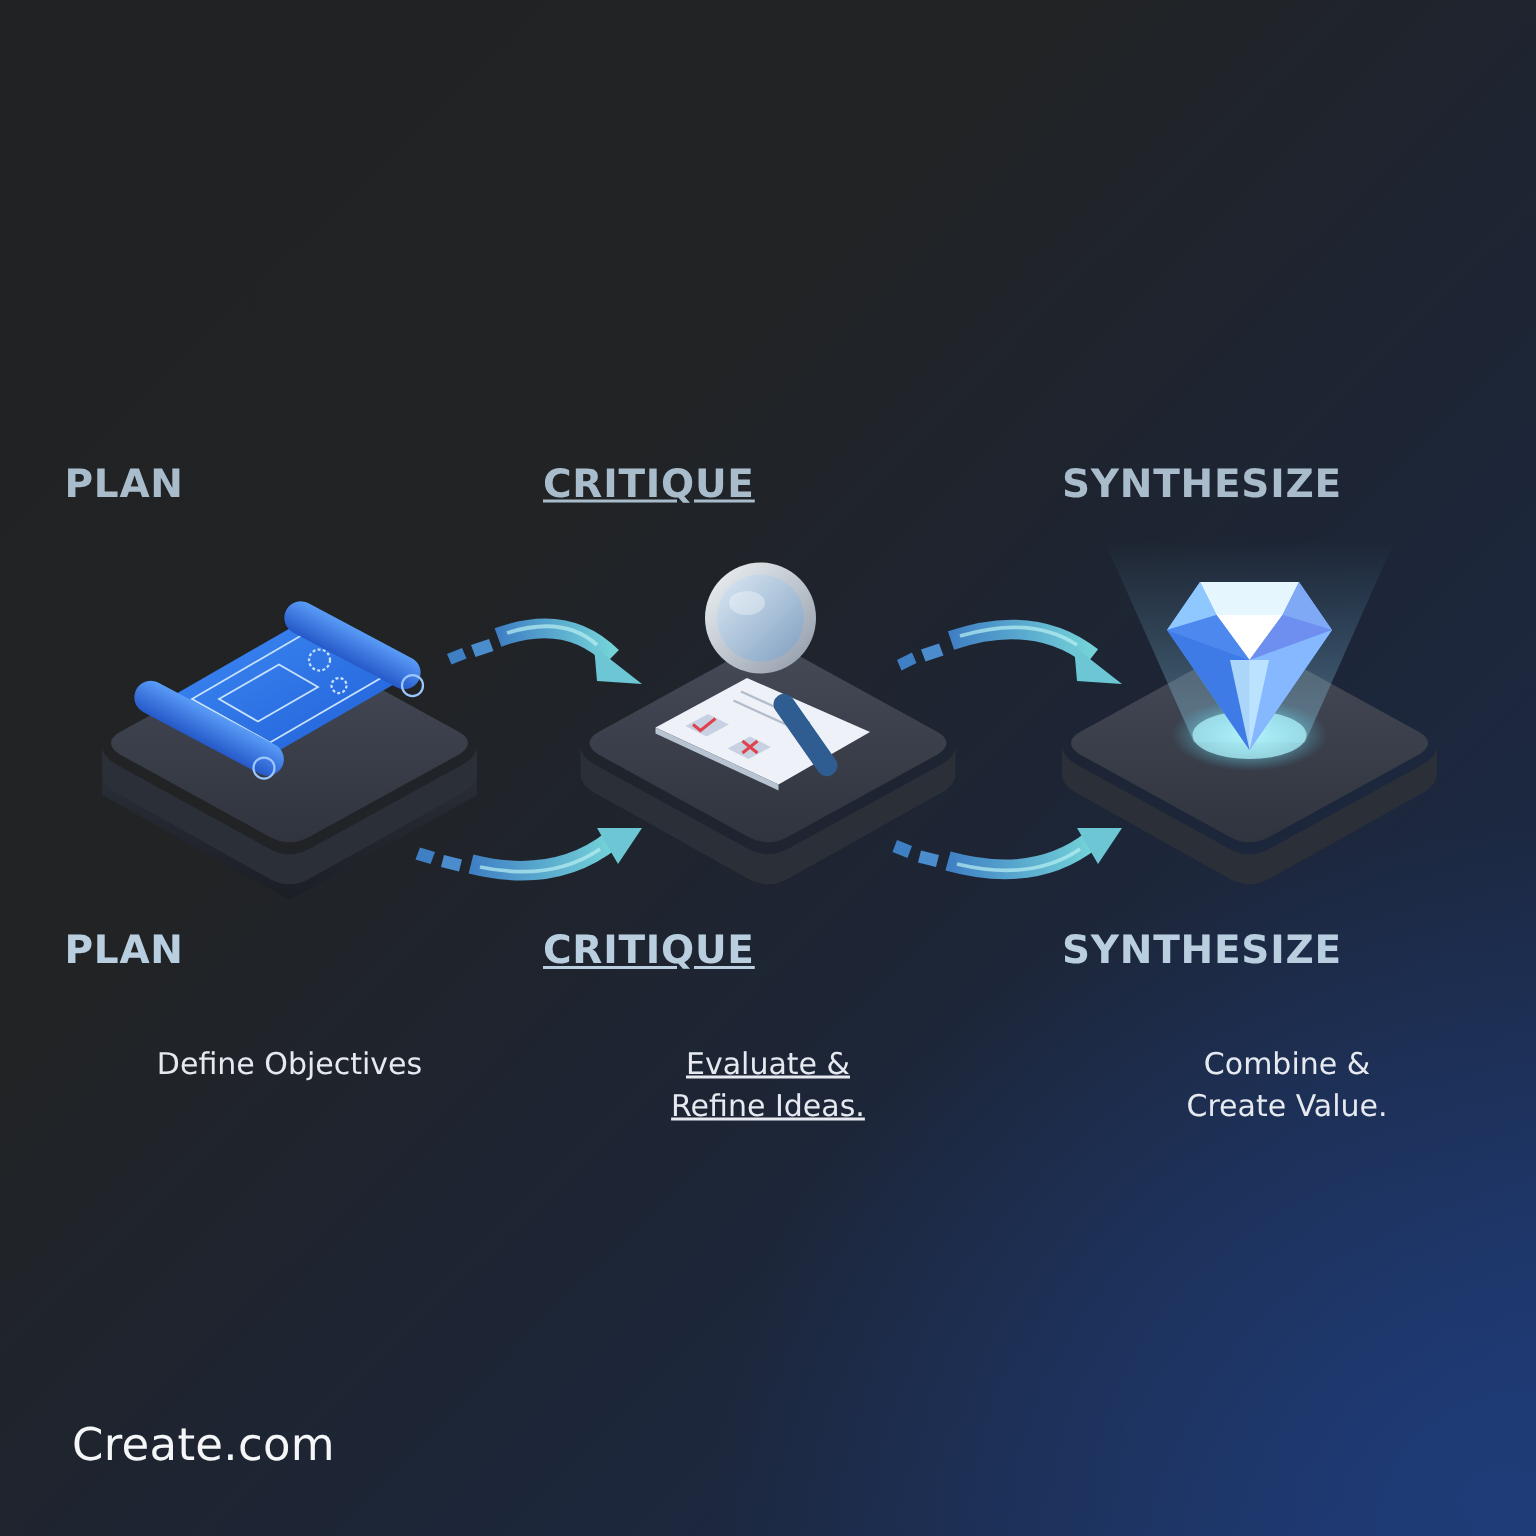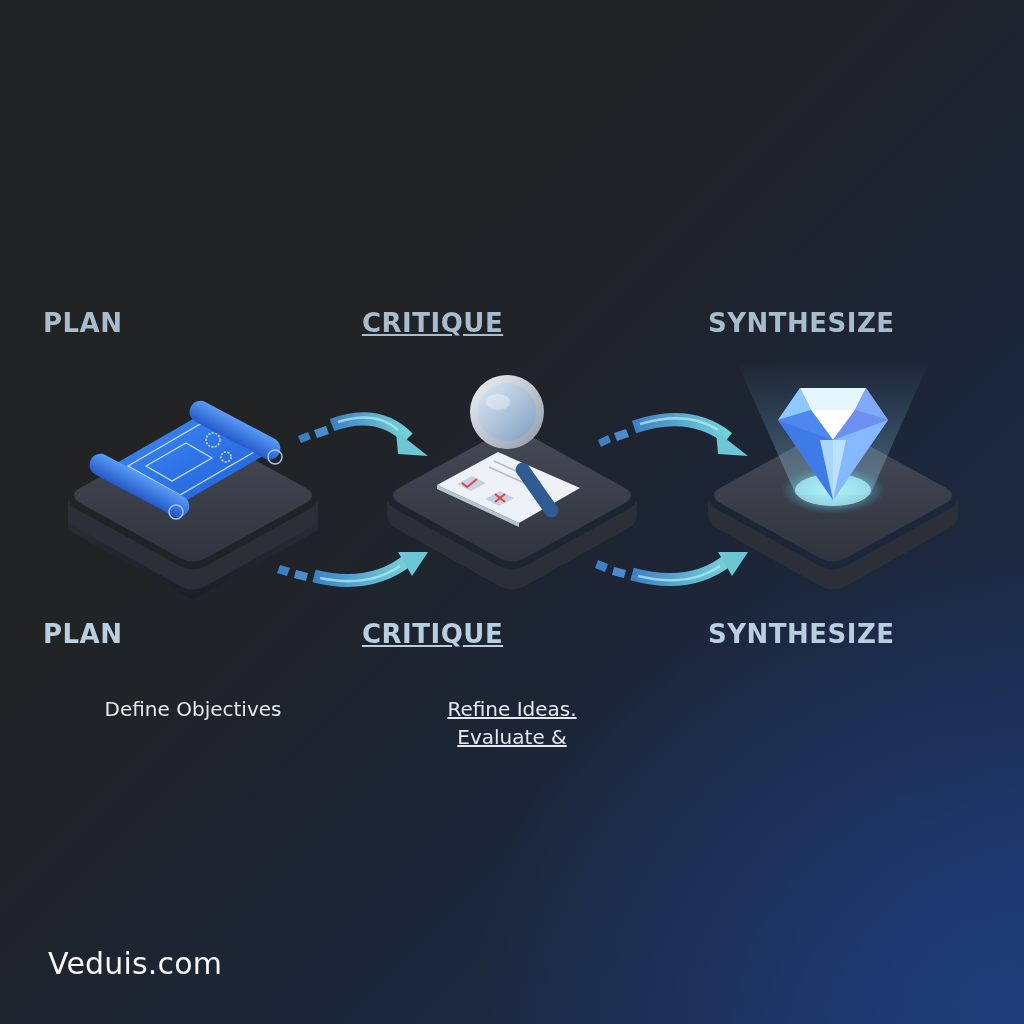--- a/index.html
+++ b/index.html
@@ -173,18 +173,22 @@
   </svg>
 
   <div class="bottom-title col1">PLAN</div>
   <div class="bottom-title col2">CRITIQUE</div>
   <div class="bottom-title col3">SYNTHESIZE</div>
 
   <div class="desc col1">
     <div>Define Objectives</div>
   </div>
   <div class="desc col2">
+    <div>Evaluate &amp;</div>
     <div>Refine Ideas.</div>
-    <div>Evaluate &amp;</div>
+  </div>
+  <div class="desc col3">
+    <div>Combine &amp;</div>
+    <div>Create Value.</div>
   </div>
 
-  <div class="footer">Veduis.com</div>
+  <div class="footer">Create.com</div>
 </div>
 
 </body></html>

